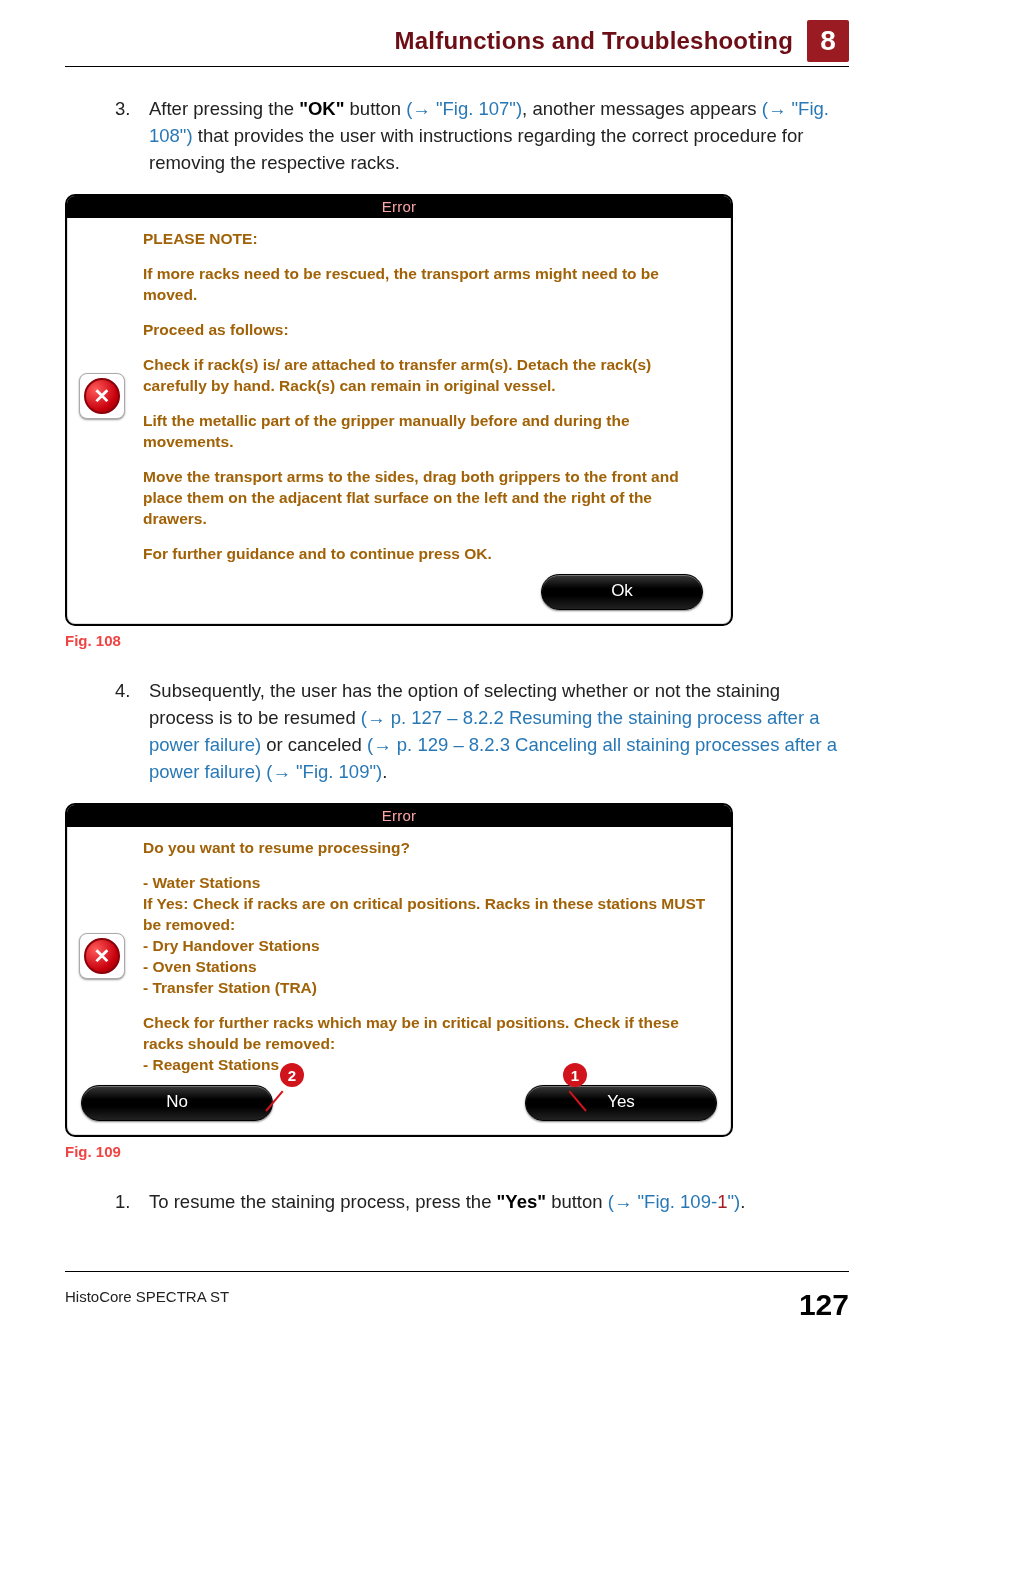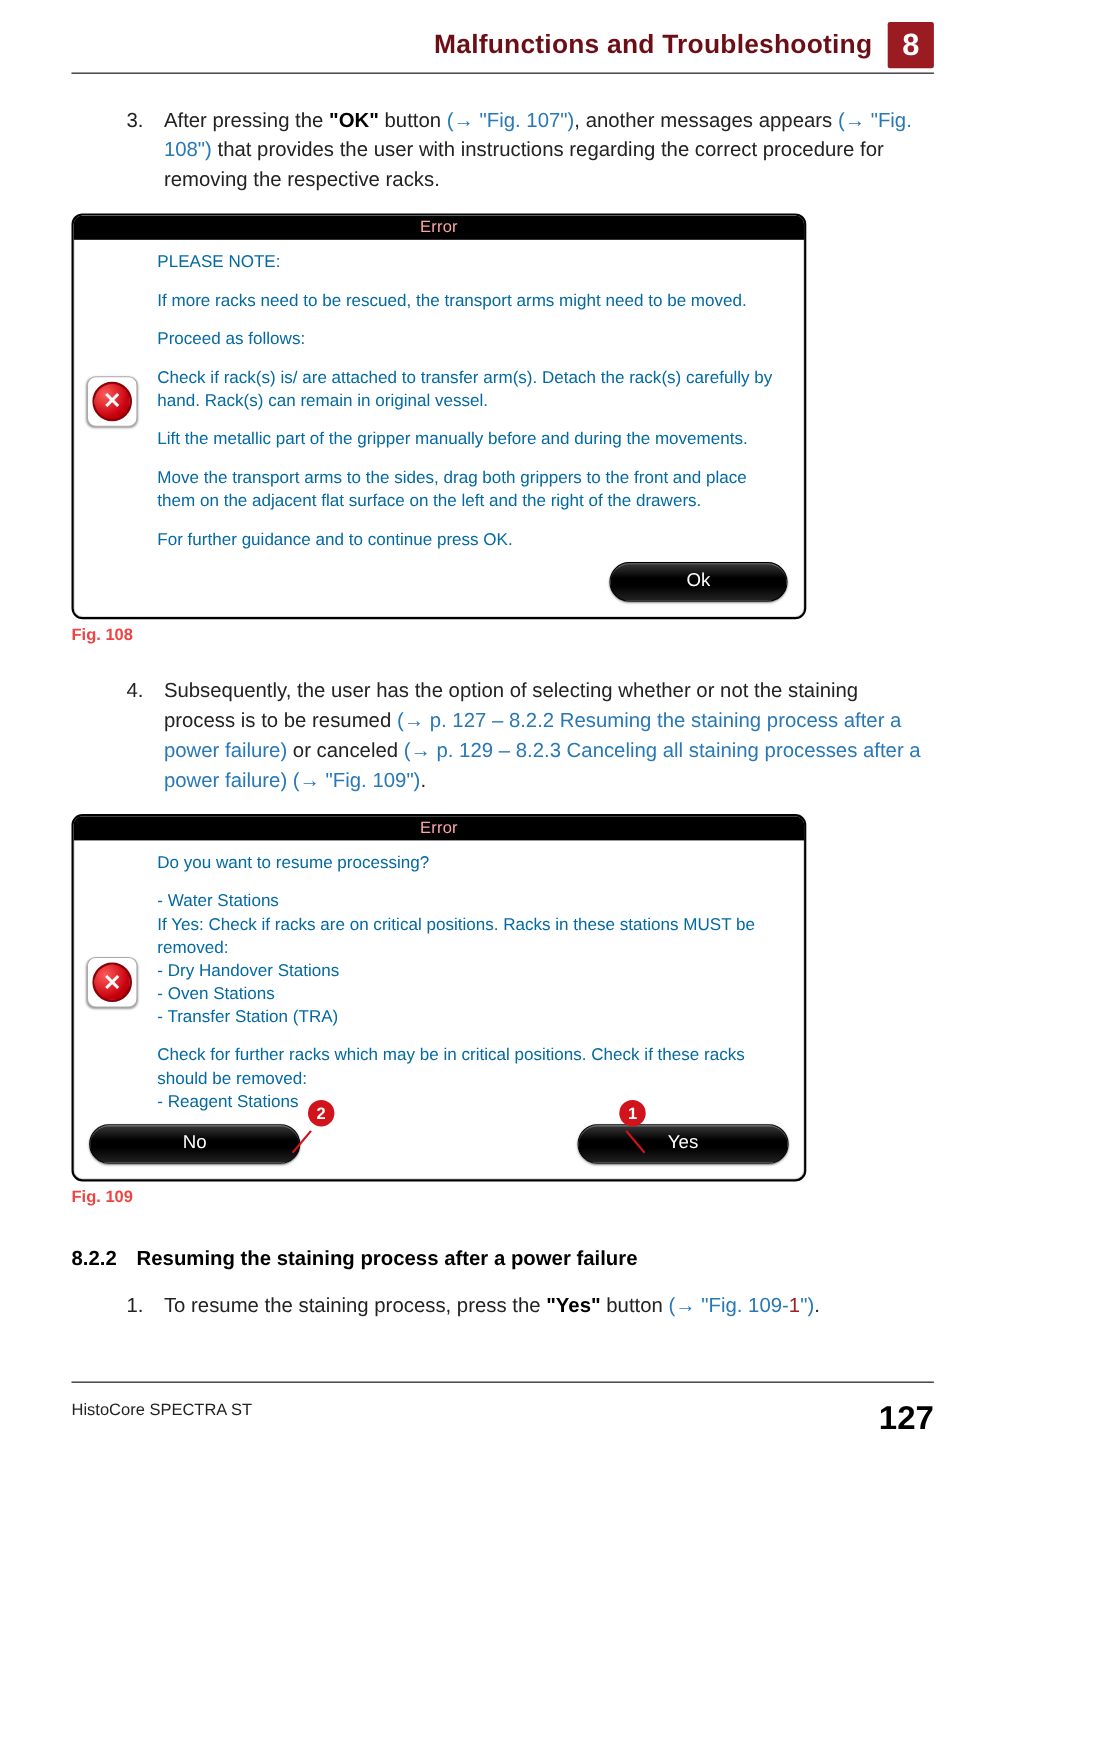--- a/index.html
+++ b/index.html
@@ -116,29 +116,30 @@
     display: flex;
     align-items: center;
     justify-content: center;
     color: #fff;
     font-size: 20px;
     font-weight: bold;
   }
   .dialog-text {
     font-size: 15.5px;
     line-height: 21px;
-    color: #0369a1;
+    color: #a16207;
     flex: 1;
+    font-weight: bold;
   }
   .dialog-text p { margin: 0 0 14px 0; }
   .dialog-text p:last-child { margin-bottom: 0; }
   .dialog-btnrow {
     display: flex;
     justify-content: flex-end;
-    padding: 0 15px 14px 14px;
+    padding: 0 28px 14px 14px;
     gap: 16px;
   }
   .dialog-btnrow.two {
     justify-content: space-between;
     padding: 0 14px 14px 14px;
   }
   .dbtn {
     background: linear-gradient(#3a3a3a, #000 40%, #000 60%, #222);
     color: #fff;
     border: 1px solid #000;
@@ -271,24 +272,20 @@
     </div>
 
     <div class="callout-badge" style="left:215px; bottom:50px">2</div>
     <div class="callout-line" style="left:200px; bottom:26px; height:26px; transform:rotate(40deg); transform-origin:bottom;"></div>
 
     <div class="callout-badge" style="left:498px; bottom:50px">1</div>
     <div class="callout-line" style="left:520px; bottom:26px; height:26px; transform:rotate(-40deg); transform-origin:bottom;"></div>
   </div>
   <div class="fig-caption">Fig. 109</div>
 
-  <div class="section-head">
-    <span>8.2.2</span>
-    <span>Resuming the staining process after a power failure</span>
-  </div>
 
   <div class="ol-item">
     <div class="ol-num">1.</div>
     <div class="ol-body">
       <span>To resume the staining process, press the </span><span class="ok-bold">"Yes"</span><span> button </span><span class="link">(→ "Fig. 109</span><span class="link">-</span><span class="redref">1</span><span class="link">")</span><span>.</span>
     </div>
   </div>
 
   <hr class="footer-hr">
   <div class="footer-row">

